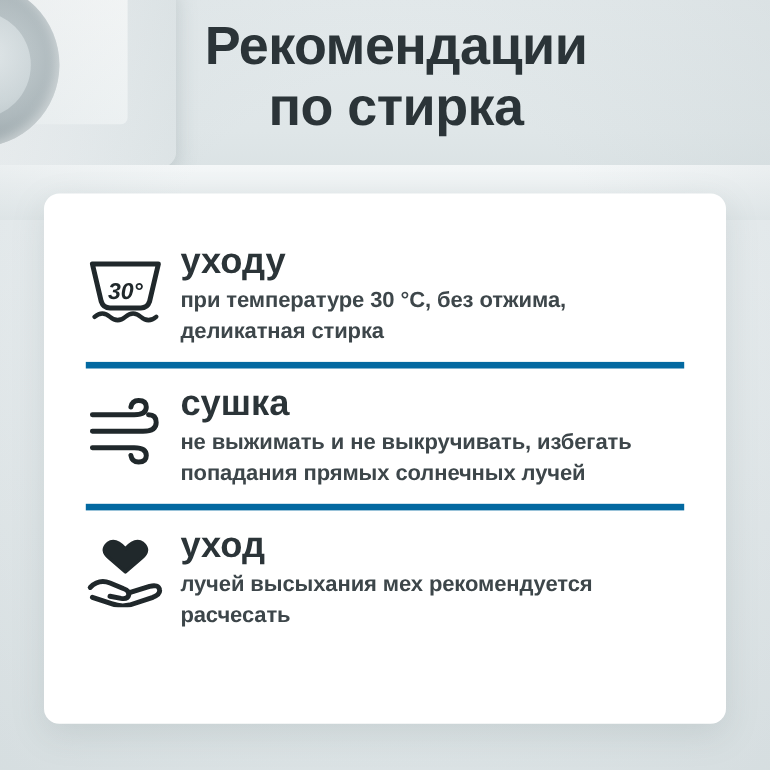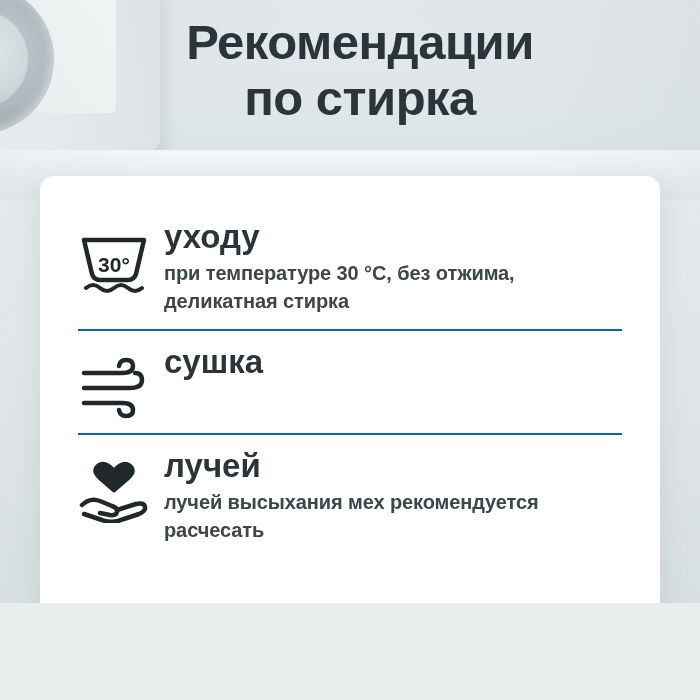--- a/index.html
+++ b/index.html
@@ -10,21 +10,21 @@
     width: 700px;
     height: 700px;
     overflow: hidden;
     font-family: "Liberation Sans", sans-serif;
     background: #e8edee;
   }
 
   .scene {
     position: relative;
     width: 700px;
-    height: 603px;
+    height: 700px;
     overflow: hidden;
     background: linear-gradient(160deg, #eef2f3 0%, #e6ebec 38%, #e9edee 60%, #eceff0 100%);
   }
 
   
   .bg-wall {
     position: absolute;
     left: 0; top: 0;
     width: 700px; height: 170px;
     background: linear-gradient(180deg, #e4eaec 0%, #dfe6e8 70%, #d9e1e3 100%);
@@ -129,29 +129,30 @@
 
   .rows {
     padding: 30px 38px 0 38px;
   }
 
   .row {
     display: flex;
     align-items: flex-start;
     padding: 12px 0 14px 0;
   }
-  .row + .row { border-top: 2px solid #0369a1; }
+  .row + .row { border-top: 6px solid #0369a1; }
 
   .row-icon {
     width: 86px;
     flex: 0 0 86px;
     display: flex;
     align-items: center;
     justify-content: flex-start;
     padding-top: 14px;
+    font-style: italic;
   }
   .row-text { flex: 1 1 auto; }
 
   .row-title {
     font-size: 33px;
     font-weight: bold;
     color: #2b3438;
     line-height: 38px;
     margin: 0 0 3px 0;
   }
@@ -208,32 +209,33 @@
       <div class="row">
         <div class="row-icon">
           <svg class="icon-svg" width="72" height="62" viewBox="0 0 72 62" aria-hidden="true">
             <path d="M6 16 H44 Q55 16 55 9 Q55 3 48 3 Q42 3 41 9" fill="none" stroke="#20282b" stroke-width="4.5" stroke-linecap="round"></path>
             <path d="M6 31 H52 Q64 31 64 23 Q64 16 57 16" fill="none" stroke="#20282b" stroke-width="4.5" stroke-linecap="round"></path>
             <path d="M6 46 H44 Q55 46 55 53 Q55 59 48 59 Q42 59 41 53" fill="none" stroke="#20282b" stroke-width="4.5" stroke-linecap="round"></path>
           </svg>
         </div>
         <div class="row-text">
           <p class="row-title">сушка</p>
+          <p class="row-desc">не выжимать и не выкручивать, избегать попадания прямых солнечных лучей</p>
         </div>
       </div>
 
       <div class="row">
         <div class="row-icon">
           <svg class="icon-svg" width="72" height="62" viewBox="0 0 72 62" aria-hidden="true">
             <path d="M36 30 L21 17 Q13 10 20 4 Q27 -1 36 9 Q45 -1 52 4 Q59 10 51 17 Z" fill="#20282b" stroke="#20282b" stroke-width="3" stroke-linejoin="round"></path>
             <path d="M4 44 Q12 36 22 40 L34 45 Q40 47 39 51 Q38 55 32 54 L22 52" fill="none" stroke="#20282b" stroke-width="4.5" stroke-linecap="round" stroke-linejoin="round"></path>
             <path d="M39 49 L58 43 Q66 41 67 46 Q68 50 61 53 L40 60 Q32 62 24 59 L6 53" fill="none" stroke="#20282b" stroke-width="4.5" stroke-linecap="round" stroke-linejoin="round"></path>
           </svg>
         </div>
         <div class="row-text">
-          <p class="row-title">лучей</p>
+          <p class="row-title">уход</p>
           <p class="row-desc">лучей высыхания мех рекомендуется расчесать</p>
         </div>
       </div>
 
     </div>
   </div>
 </div>
 
 </body></html>

